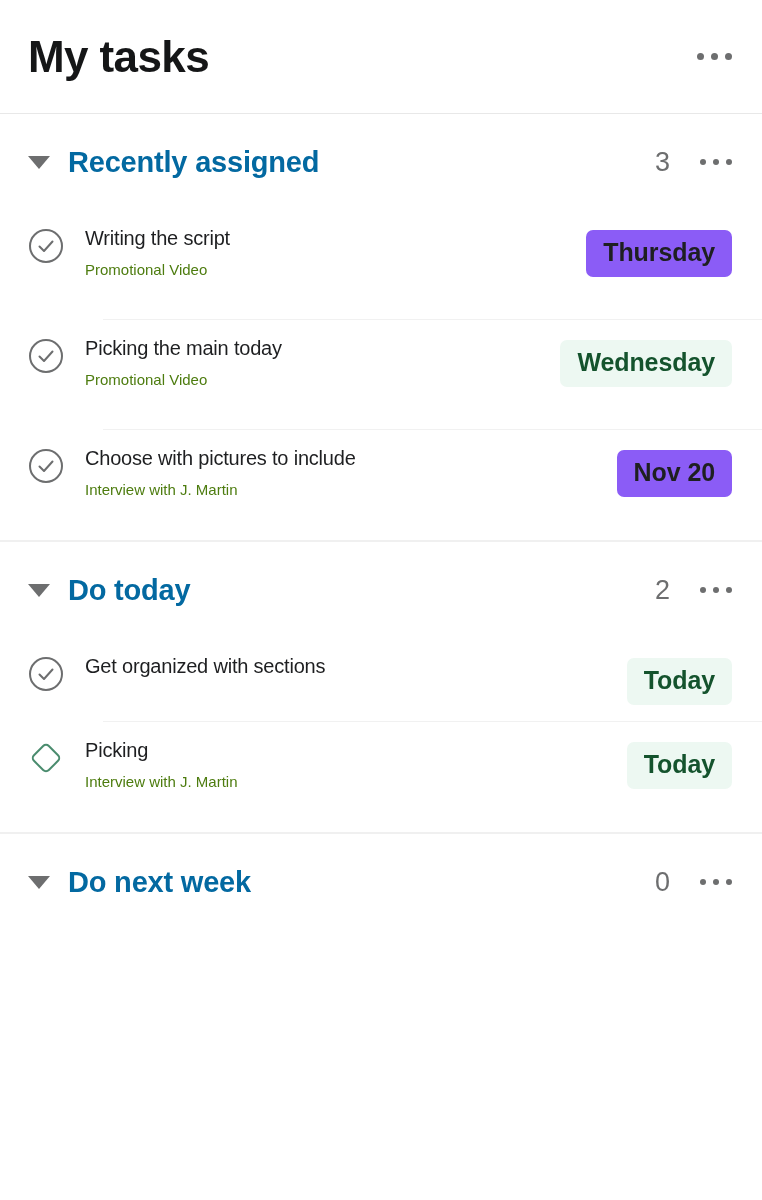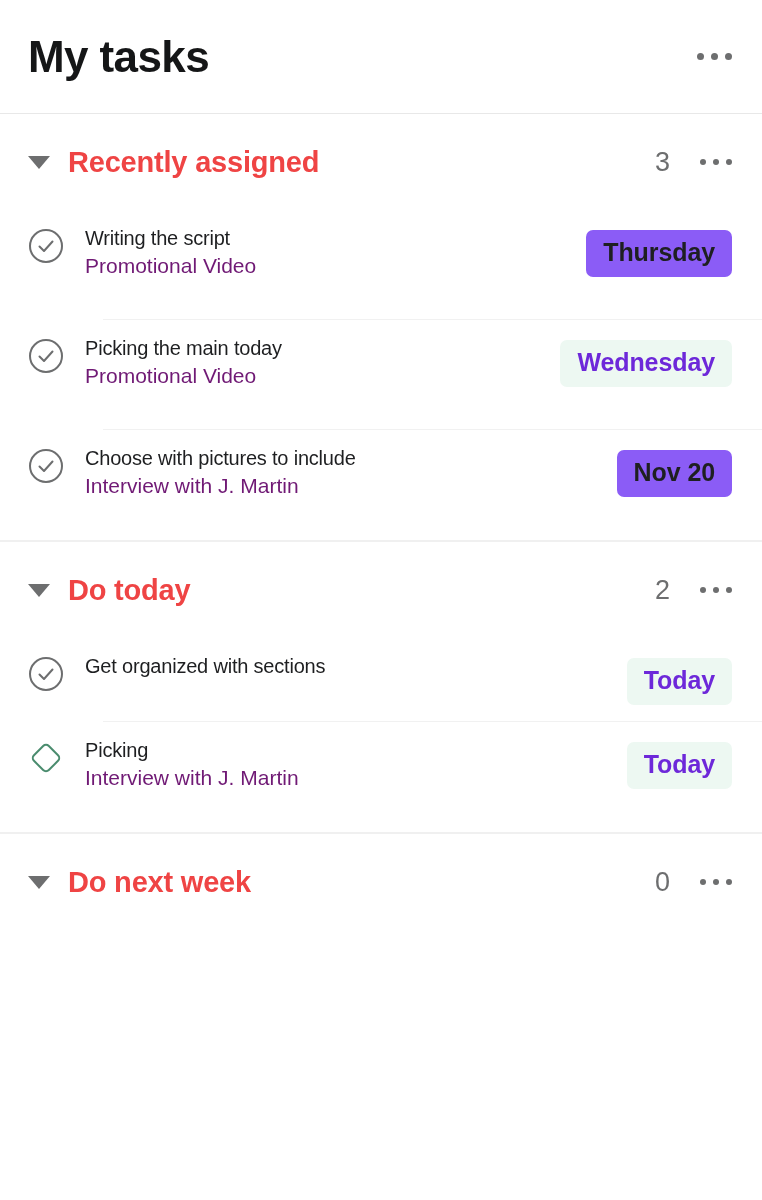--- a/index.html
+++ b/index.html
@@ -100,21 +100,21 @@
     border-right: 11px solid transparent;
     border-top: 13px solid #6d6e6f;
     flex: 0 0 auto;
     margin-right: 18px;
     cursor: pointer;
   }
 
   .section-title {
     font-size: 29px;
     font-weight: bold;
-    color: #ef4444;
+    color: #0369a1;
     letter-spacing: -0.2px;
     flex: 1 1 auto;
     white-space: nowrap;
   }
 
   .section-count {
     font-size: 27px;
     color: #6d6e6f;
     margin-right: 30px;
     flex: 0 0 auto;
@@ -161,24 +161,24 @@
     font-size: 20px;
     color: #1e1f21;
     line-height: 1.25;
     letter-spacing: -0.2px;
     white-space: nowrap;
     overflow: hidden;
     text-overflow: ellipsis;
   }
 
   .task-sub {
-    font-size: 21px;
-    color: #701a75;
+    font-size: 15px;
+    color: #4d7c0f;
     line-height: 1.3;
-    margin-top: 1px;
+    margin-top: 9px;
     white-space: nowrap;
     overflow: hidden;
     text-overflow: ellipsis;
   }
 
   
   .chip {
     flex: 0 0 auto;
     margin-top: 20px;
     padding: 9px 17px 10px;
@@ -189,21 +189,21 @@
     white-space: nowrap;
     cursor: pointer;
     letter-spacing: -0.1px;
   }
   .chip.neutral {
     background: #8b5cf6;
     color: #1e1f21;
   }
   .chip.green {
     background: #edf8f2;
-    color: #6d28d9;
+    color: #14532d;
     text-align: center;
   }
 
   .spacer { flex: 1 1 auto; }
 </style>
 </head>
 <body>
 
 <div class="app">
 

